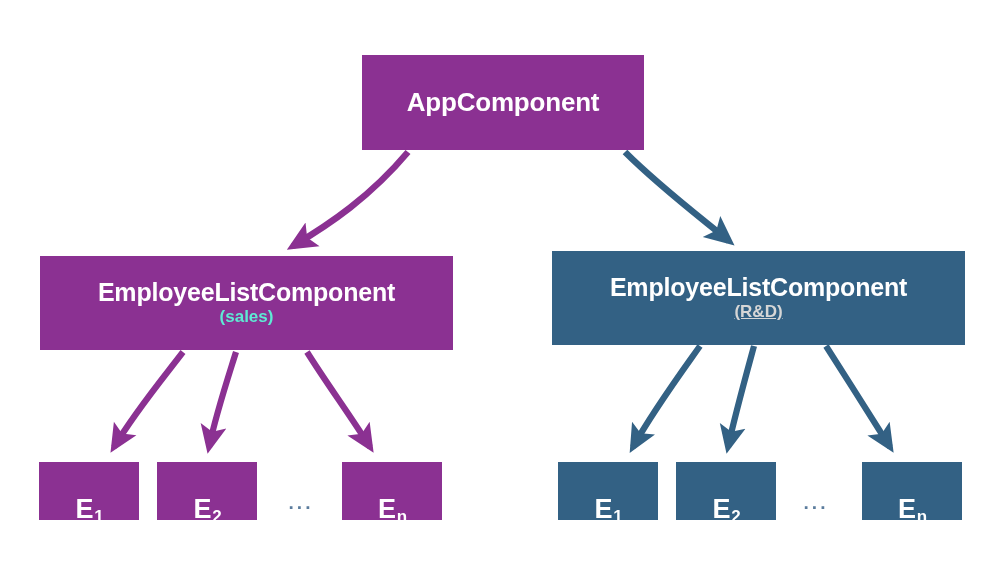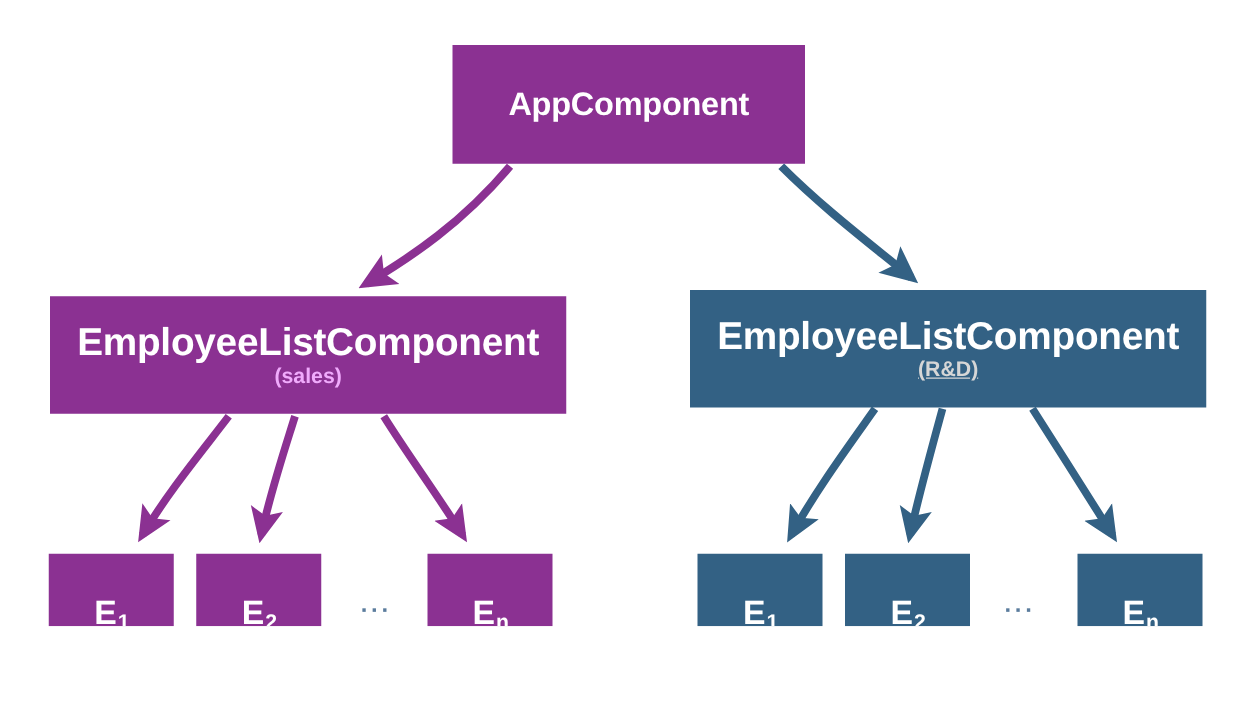--- a/index.html
+++ b/index.html
@@ -11,20 +11,21 @@
   body {
     font-family: "Liberation Sans", sans-serif;
     -webkit-font-smoothing: antialiased;
   }
   #canvas {
     position: relative;
     width: 1000px;
     height: 501px;
     background: #ffffff;
     overflow: hidden;
+    margin-top: 19px;
   }
   #edges {
     position: absolute;
     left: 0;
     top: 0;
     width: 1000px;
     height: 577px;
     pointer-events: none;
   }
   .node {
@@ -63,21 +64,21 @@
   #node-list-sales {
     left: 40px;
     top: 237px;
     width: 413px;
   }
   #node-list-rnd {
     left: 552px;
     top: 232px;
     width: 413px;
   }
-  .parent .title { font-size: 31px; }
+  .parent .title { font-size: 25px; }
   .parent .subtitle { font-size: 17px; }
 
   
   .leaf {
     width: 100px;
     height: 96px;
     top: 443px;
   }
   .leaf .title {
     font-size: 27px;
@@ -132,21 +133,21 @@
     <path d="M 754 327 C 745 360 735 396 728 428" fill="none" stroke="#336184" stroke-width="6.2" stroke-linecap="butt" marker-end="url(#ah-blue)"></path>
     <path d="M 826 327 C 847 360 870 396 890 428" fill="none" stroke="#336184" stroke-width="6.2" stroke-linecap="butt" marker-end="url(#ah-blue)"></path>
   </svg>
 
   <div class="node" id="node-app" style="background: rgb(139, 49, 146);">
     <span class="title">AppComponent</span>
   </div>
 
   <div class="node parent" id="node-list-sales" style="background: rgb(139, 49, 146);">
     <span class="title">EmployeeListComponent</span>
-    <span class="subtitle" style="color: #f0abfc;">(sales)</span>
+    <span class="subtitle" style="color: #5eead4;">(sales)</span>
   </div>
 
   <div class="node leaf" style="left: 39px; background: rgb(139, 49, 146);">
     <span class="title">
         <span>E</span>
         <span class="sub">1</span>
       </span>
   </div>
 
   <div class="node leaf" style="left: 157px; background: rgb(139, 49, 146);">

